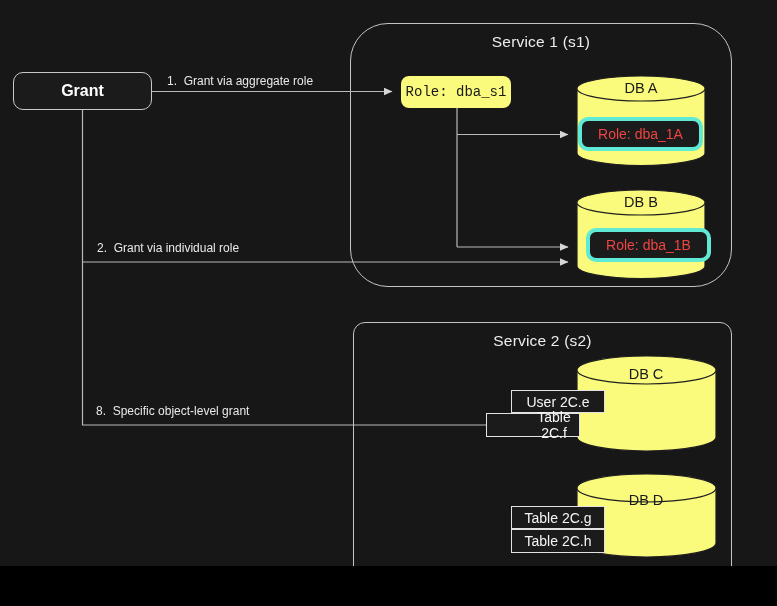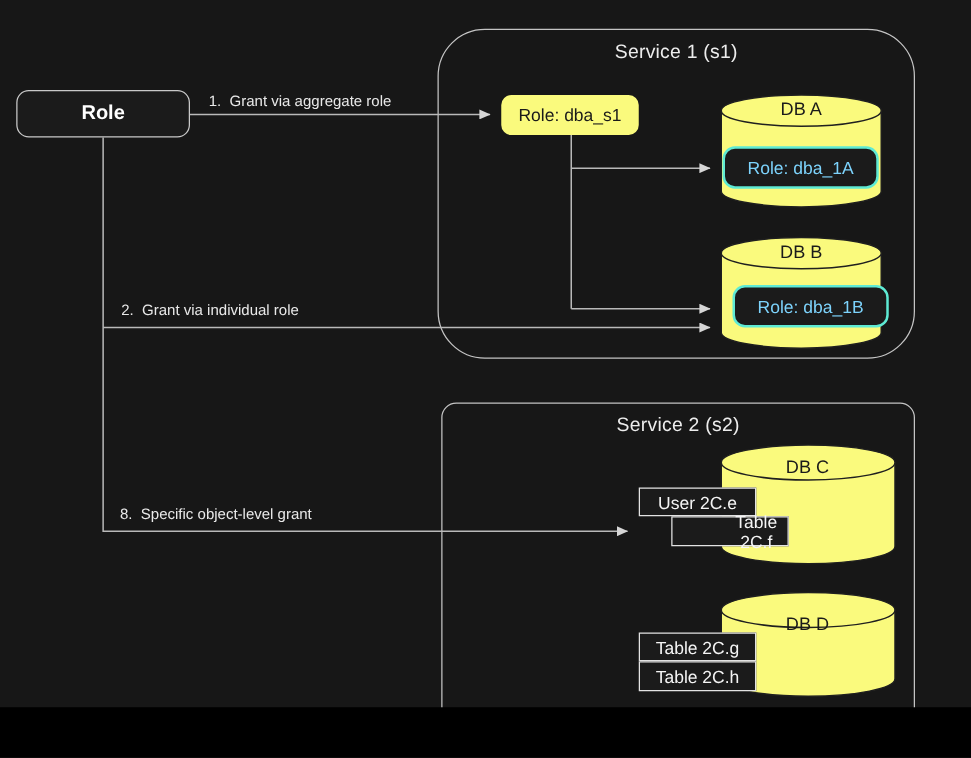--- a/index.html
+++ b/index.html
@@ -40,26 +40,27 @@
   .user-node{
     background:var(--node-fill);
     border:1.4px solid var(--node-border);
     border-radius:10px;
     font-weight:bold;font-size:16px;color:#fff;
   }
   .role-agg{
     background:var(--accent-yellow);
     border-radius:8px;
     color:var(--text-dark);
+    font-family:Liberation Mono, monospace;
   }
   .role-db{
     background:var(--node-fill);
-    border:2px solid #5eead4;
+    border:4px solid #5eead4;
     border-radius:10px;
-    color:#7dd3fc;
+    color:#ef4444;
     text-align:right;
   }
   .table-box{
     background:var(--node-fill);
     border:1px solid #e3e3e3;
     color:#f5f5f5;
   }
   .db-label{
     z-index:3;text-align:center;font-size:14.5px;color:var(--text-dark);
   }
@@ -106,35 +107,35 @@
     <path class="cyl" d="M577,202.5 L577,266 A64,12.5 0 0 0 705,266 L705,202.5"></path>
     <ellipse class="cyl" cx="641" cy="202.5" rx="64" ry="12.5"></ellipse>
 
     <path class="cyl" d="M577,370 L577,437 A69.5,14 0 0 0 716,437 L716,370"></path>
     <ellipse class="cyl" cx="646.5" cy="370" rx="69.5" ry="14"></ellipse>
 
     <path class="cyl" d="M577,488 L577,543 A69.5,14 0 0 0 716,543 L716,488"></path>
     <ellipse class="cyl" cx="646.5" cy="488" rx="69.5" ry="14"></ellipse>
   </svg>
 
-  <div class="abs node user-node" style="left:13px;top:72px;width:139px;height:38px;">Role</div>
+  <div class="abs node user-node" style="left:13px;top:72px;width:139px;height:38px;">Grant</div>
 
   <div class="abs edge-label" style="left:167px;top:74px;">1.  Grant via aggregate role</div>
   <div class="abs edge-label" style="left:97px;top:241px;">2.  Grant via individual role</div>
   <div class="abs edge-label" style="left:96px;top:404px;">8.  Specific object-level grant</div>
 
   <div class="abs node role-agg" style="left:401px;top:76px;width:110px;height:32px;">Role: dba_s1</div>
 
   <div class="abs db-label" style="left:601px;top:80px;width:80px;">DB A</div>
   <div class="abs node role-db" style="left:578px;top:117px;width:125px;height:34px;">Role: dba_1A</div>
 
   <div class="abs db-label" style="left:601px;top:194px;width:80px;">DB B</div>
   <div class="abs node role-db" style="left:586px;top:228px;width:125px;height:34px;">Role: dba_1B</div>
 
   <div class="abs db-label" style="left:606px;top:366px;width:80px;">DB C</div>
   <div class="abs node table-box" style="left:511px;top:390px;width:94px;height:23px;">User 2C.e</div>
-  <div class="abs node table-box" style="left:537px;top:413px;width:94px;height:24px;padding-left:42px;">Table 2C.f</div>
+  <div class="abs node table-box" style="left:486px;top:413px;width:94px;height:24px;padding-left:42px;">Table 2C.f</div>
 
   <div class="abs db-label" style="left:606px;top:492px;width:80px;">DB D</div>
   <div class="abs node table-box" style="left:511px;top:506px;width:94px;height:23px;">Table 2C.g</div>
   <div class="abs node table-box" style="left:511px;top:529px;width:94px;height:24px;">Table 2C.h</div>
 
 </div>
 
 </body></html>

